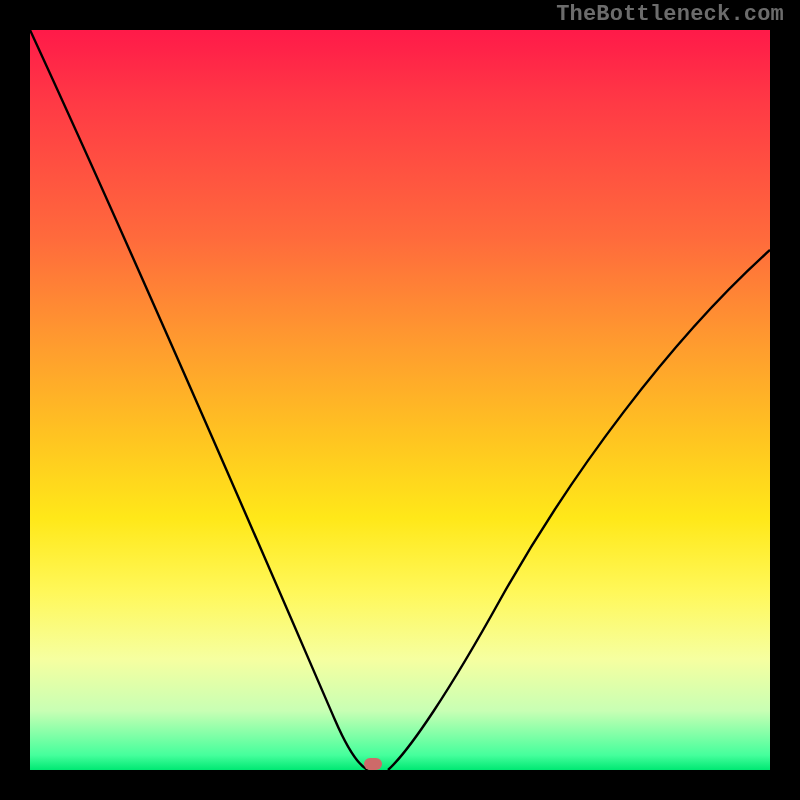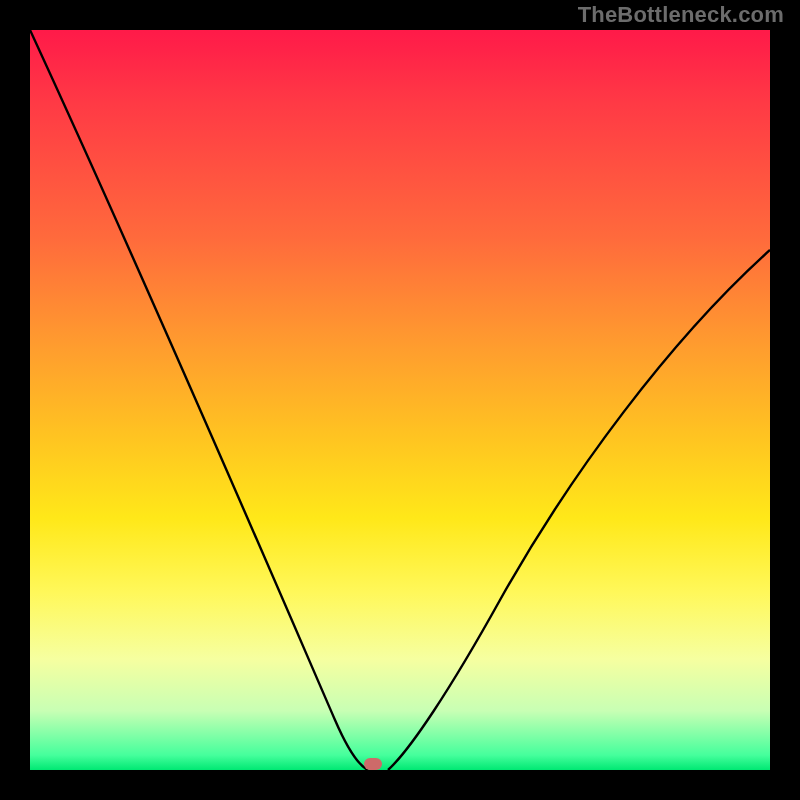--- a/index.html
+++ b/index.html
@@ -13,21 +13,21 @@
   .frame {
     position: relative;
     width: 800px;
     height: 800px;
     background: #000;
   }
   .watermark {
     position: absolute;
     top: 2px;
     right: 16px;
-    font-family: Liberation Sans, sans-serif;
+    font-family: Liberation Mono, monospace;
     font-size: 22px;
     font-weight: 600;
     color: #6c6c6c;
     letter-spacing: 0.2px;
     text-align: center;
   }
   .plot-area {
     position: absolute;
     left: 30px;
     top: 30px;

